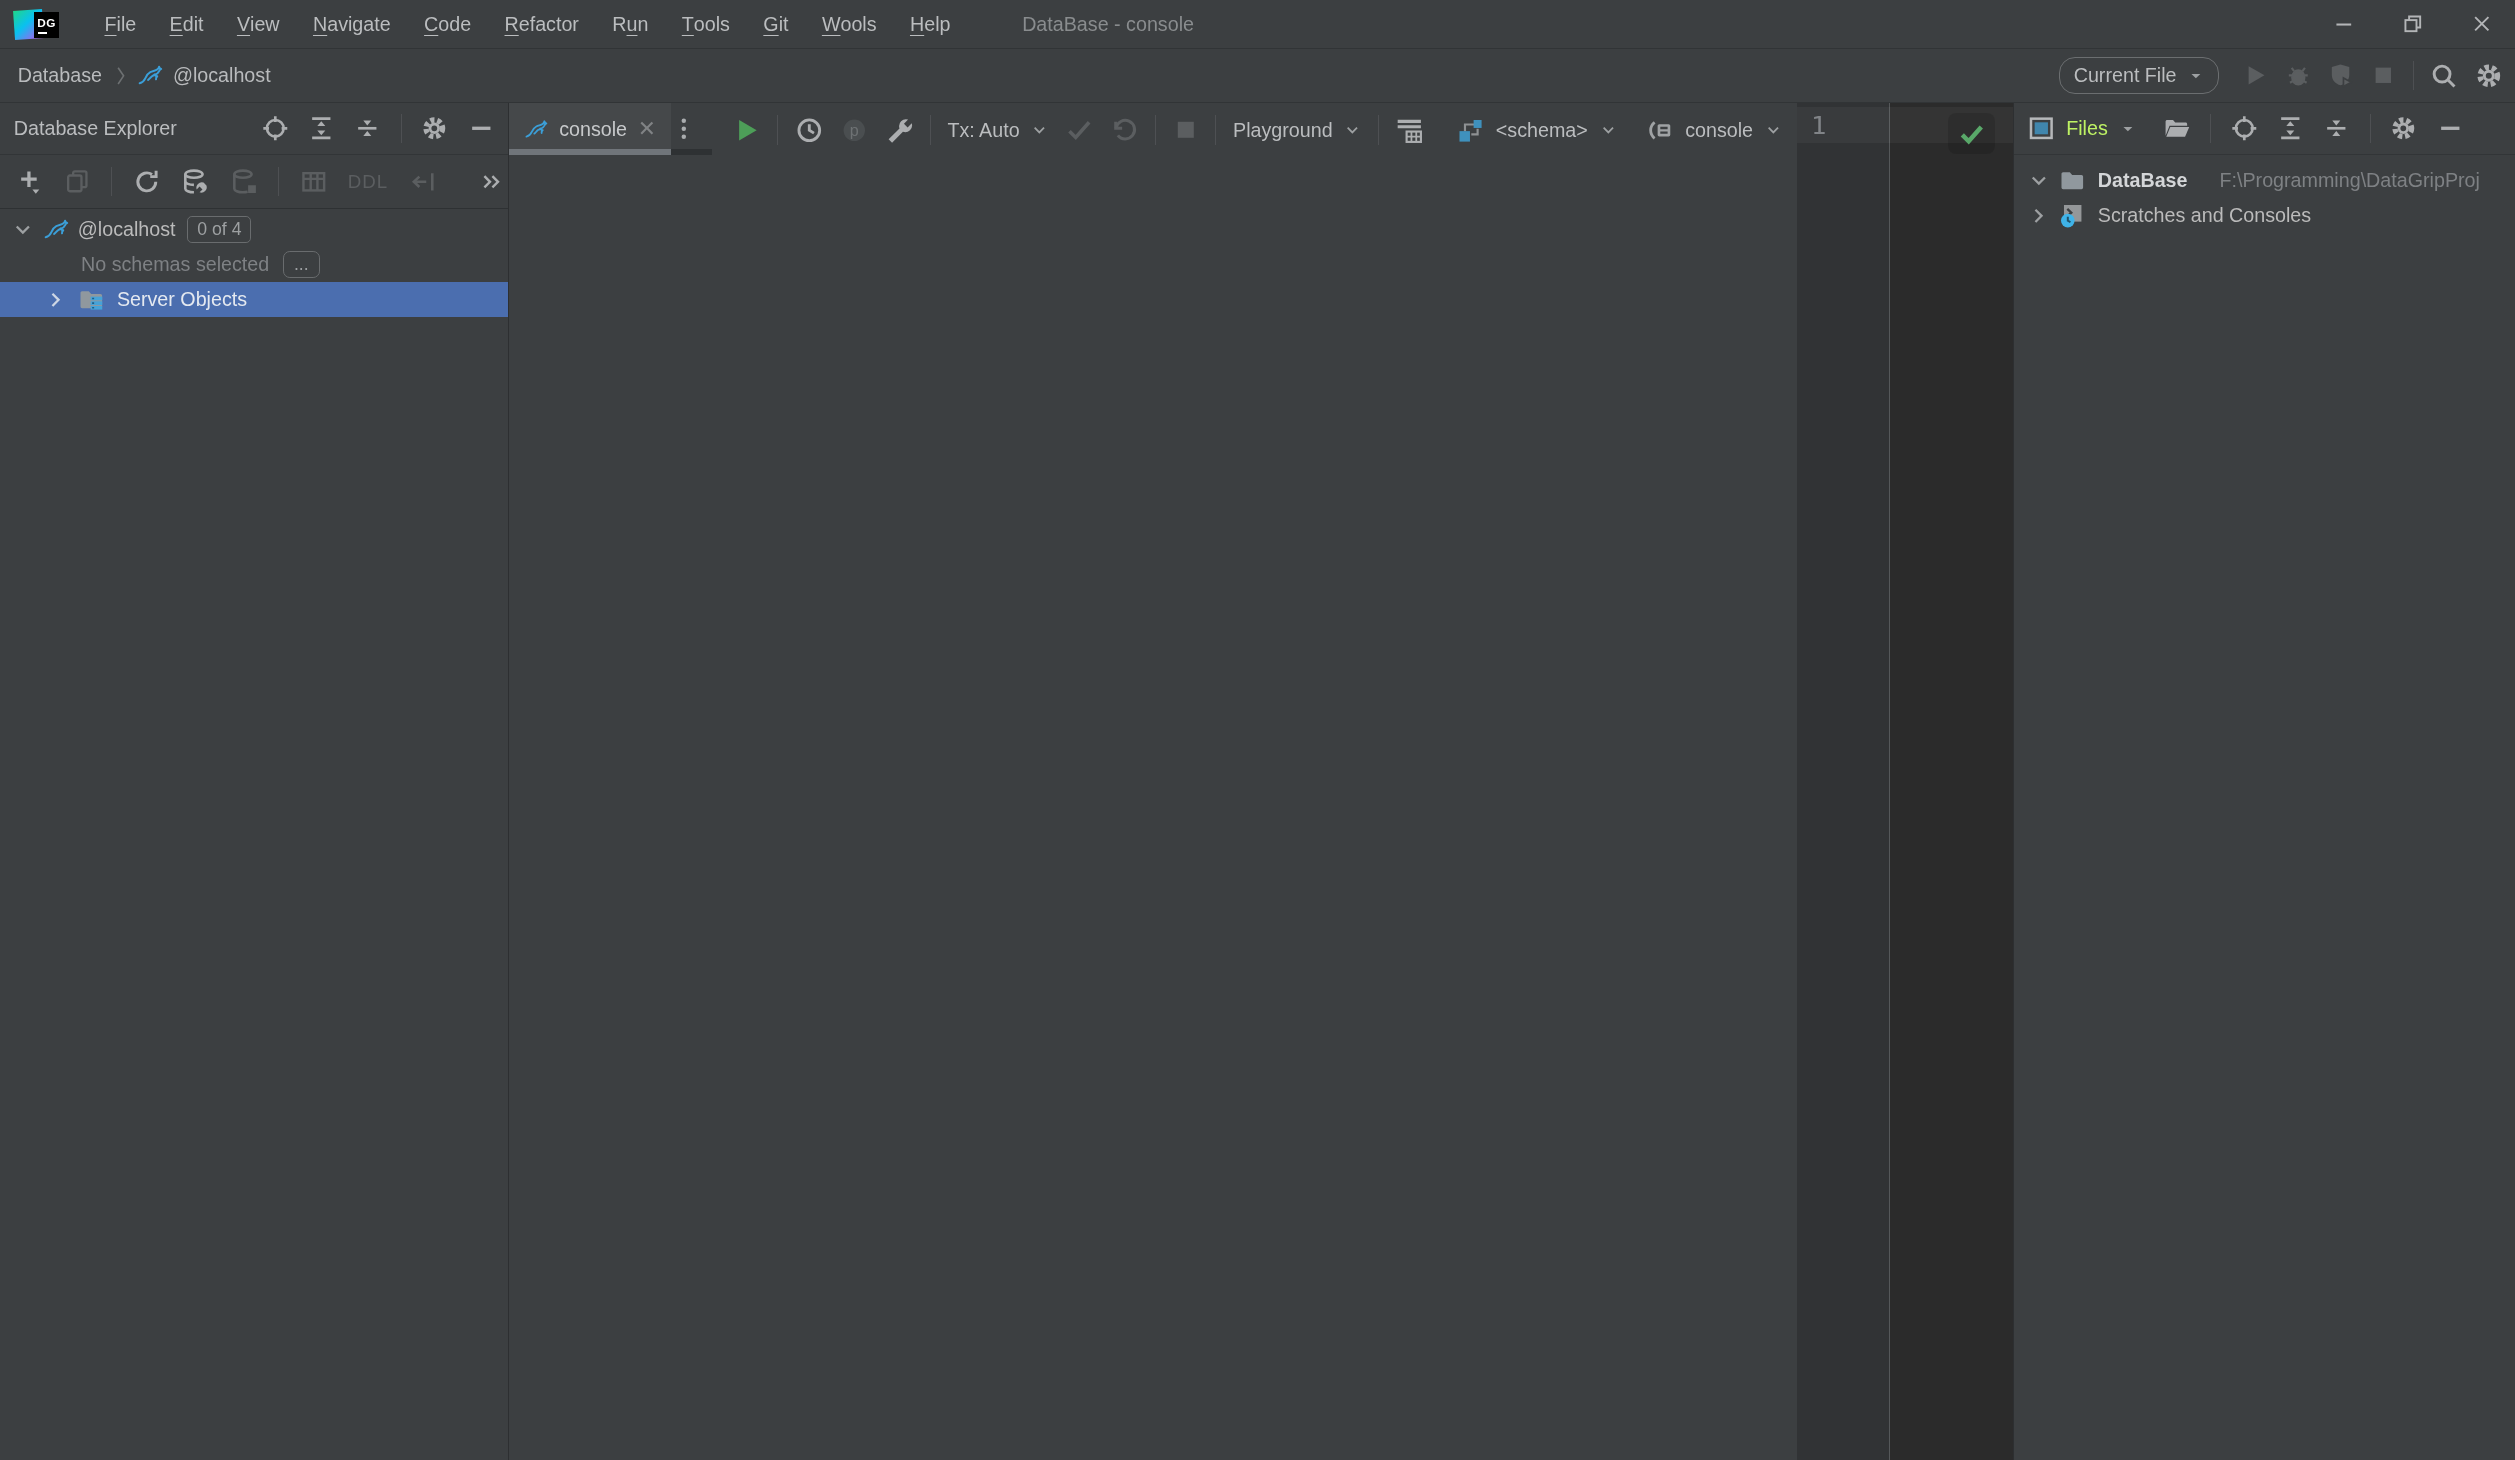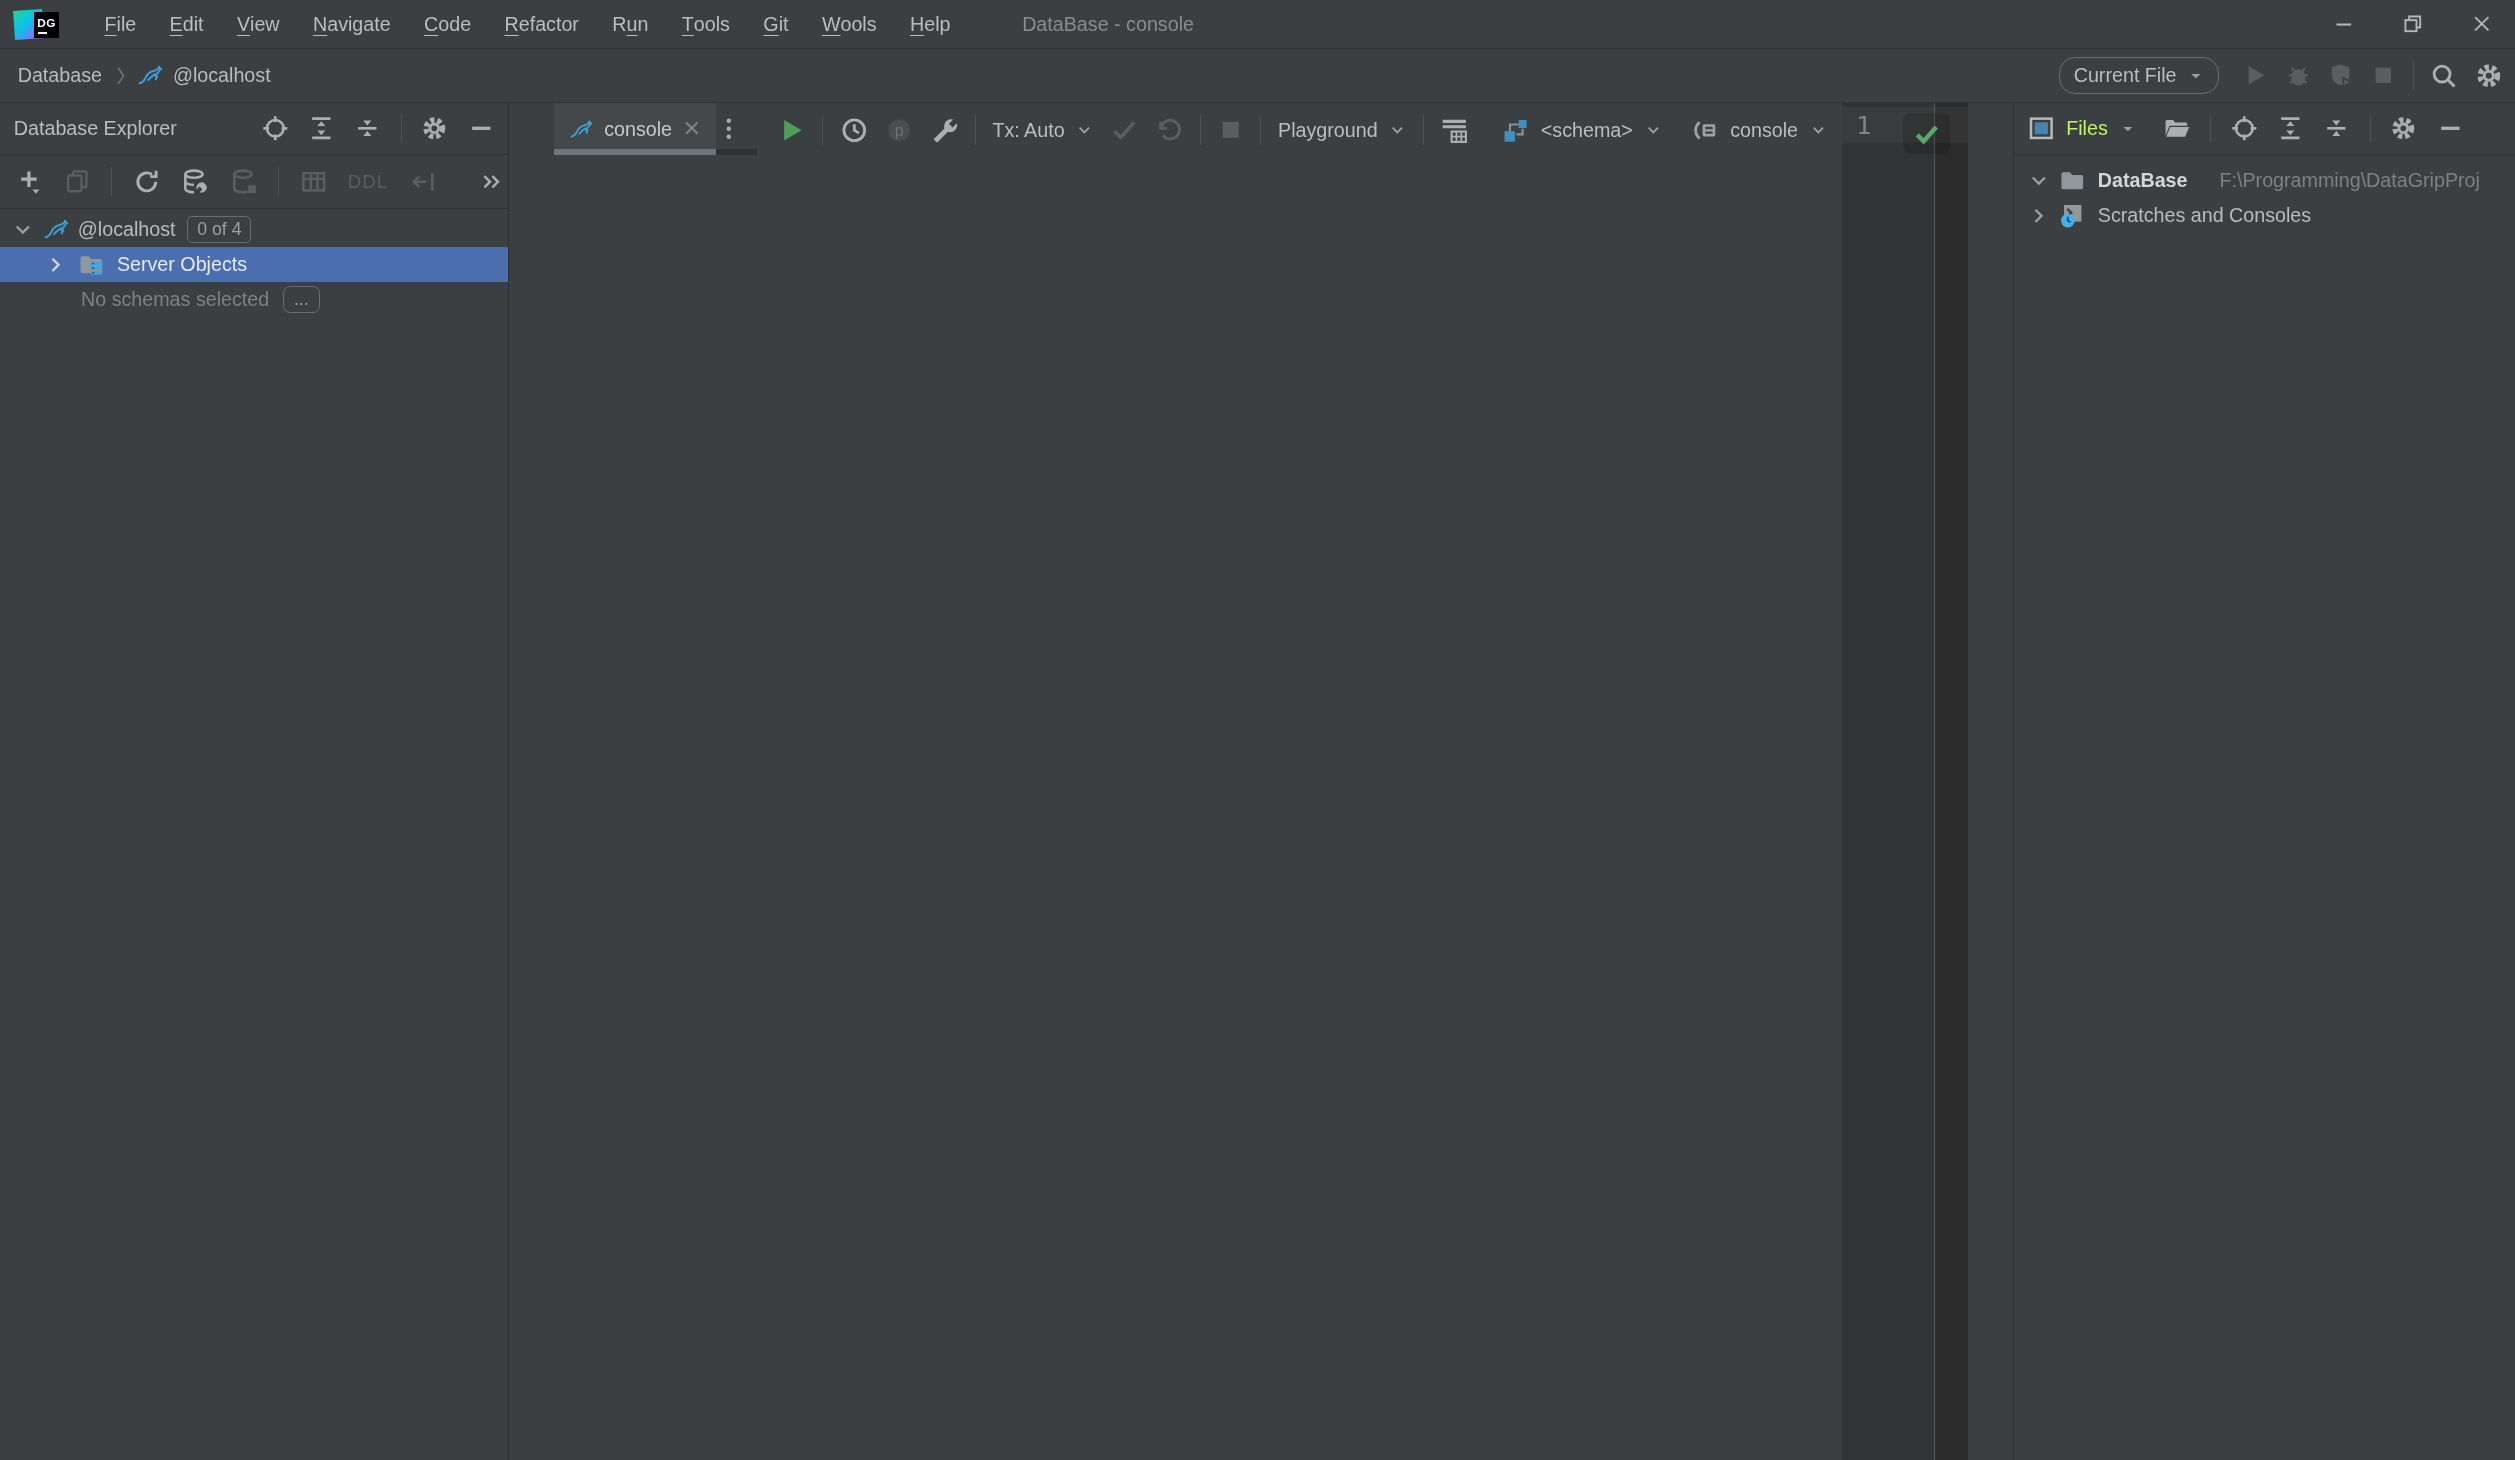--- a/index.html
+++ b/index.html
@@ -31,21 +31,21 @@
 
   
   .navbar { height:54px; display:flex; align-items:center; border-bottom:1px solid #313436; padding-left:17.7px; flex:none; }
   .crumb { font-size:19.7px; color:#b9bbbd; }
   .crumb-sep { margin:0 7.9px 0 9.9px; color:#6d7072; }
   .nav-right { margin-left:auto; display:flex; align-items:center; gap:16.7px; padding-right:13.8px; }
   .combo-box { height:37px; border:1px solid #6b6e70; border-radius:16px; display:flex; align-items:center;
                gap:11.8px; padding:0 13.8px; font-size:19.7px; color:#bbbdbf; }
 
   
-  .main { flex:1; display:flex; min-height:0;gap:45px; }
+  .main { flex:1; display:flex; min-height:0; }
 
   .left-panel { width:509px; flex:none; display:flex; flex-direction:column; border-right:1px solid #2d2f31; }
   .panel-header { height:52px; flex:none; display:flex; align-items:center; padding:0 13.8px;
                   border-bottom:1px solid #323537; }
   .panel-title { font-size:19.7px; color:#bbbdbf; white-space:nowrap; }
   .ph-icons { margin-left:auto; display:flex; align-items:center; gap:19.7px; }
 
   .panel-toolbar { height:54px; flex:none; display:flex; align-items:center; gap:20.7px; padding:0 9.9px 0 15.8px;
                    border-bottom:1px solid #2e3133; }
   .ddl { font-size:18.7px; color:#5b5e60; letter-spacing:1px; }
@@ -349,43 +349,43 @@
             <svg width="26.6" height="26.6" viewBox="0 0 20 20" fill="none" stroke="#3b9fd8" stroke-width="1.5" stroke-linecap="round" stroke-linejoin="round">
               <path d="M2 16c2.3-.6 3.4-1.9 4.2-3.7C7 10.4 8.1 8.7 10 7.7c1.9-1 3.9-1 5.4-2.2.6-.5 1-1.2 1.2-2 .2 1 .7 1.5 1.6 1.7-1 .4-1.4 1-1.7 1.9-.8 2.2-3 2.4-4.8 3.3-1.5.8-1.9 2.3-3.3 3.1"></path>
               <path d="M13.2 9.4c.4.8 1.1 1.3 2 1.4-.8.6-1 1.3-.9 2.2"></path>
             </svg>
           </span>
           <span class="gap8"></span>
           <span>@localhost</span>
           <span class="badge">0 of 4</span>
         </div>
 
+        <div class="tree-row" style="padding-left:81px; color:#7e8184;">
+          <span>No schemas selected</span>
+          <span class="mini-btn">...</span>
+        </div>
+
         <div class="tree-row row-selected" style="padding-left:45px;">
           <span class="icon" style="color:#cdd6e4;">
             <svg width="21.7" height="21.7" viewBox="0 0 16 16">
                 <path d="M5.5 3.5 10 8l-4.5 4.5" fill="none" stroke="currentColor" stroke-width="1.7"></path>
               </svg>
           </span>
           <span class="gap12"></span>
           <span class="icon">
             <svg width="26.6" height="26.6" viewBox="0 0 16 16">
               <path d="M1.5 4.2c0-.5.4-1 1-1h4l1.4 1.6h5.6c.6 0 1 .5 1 1v6.6c0 .5-.4 1-1 1H2.5c-.6 0-1-.5-1-1z" fill="#90989e"></path>
               <rect x="7.6" y="6.4" width="7" height="2.2" fill="#46a3d8"></rect>
               <rect x="7.6" y="9.2" width="7" height="2.2" fill="#46a3d8"></rect>
               <rect x="7.6" y="12" width="7" height="2.2" fill="#46a3d8"></rect>
               <path d="M8.5 7.5h1.2M8.5 10.3h1.2M8.5 13.1h1.2" stroke="#1f5e86" stroke-width="1"></path>
             </svg>
           </span>
           <span class="gap12"></span>
           <span>Server Objects</span>
-        </div>
-
-        <div class="tree-row" style="padding-left:81px; color:#7e8184;">
-          <span>No schemas selected</span>
-          <span class="mini-btn">...</span>
         </div>
       </div>
     </div>
 
     <div class="center">
       <div class="tab-bar">
         <div class="tab">
           <span class="icon">
             <svg width="24.6" height="24.6" viewBox="0 0 20 20" fill="none" stroke="#3b9fd8" stroke-width="1.5" stroke-linecap="round" stroke-linejoin="round">
               <path d="M2 16c2.3-.6 3.4-1.9 4.2-3.7C7 10.4 8.1 8.7 10 7.7c1.9-1 3.9-1 5.4-2.2.6-.5 1-1.2 1.2-2 .2 1 .7 1.5 1.6 1.7-1 .4-1.4 1-1.7 1.9-.8 2.2-3 2.4-4.8 3.3-1.5.8-1.9 2.3-3.3 3.1"></path>

